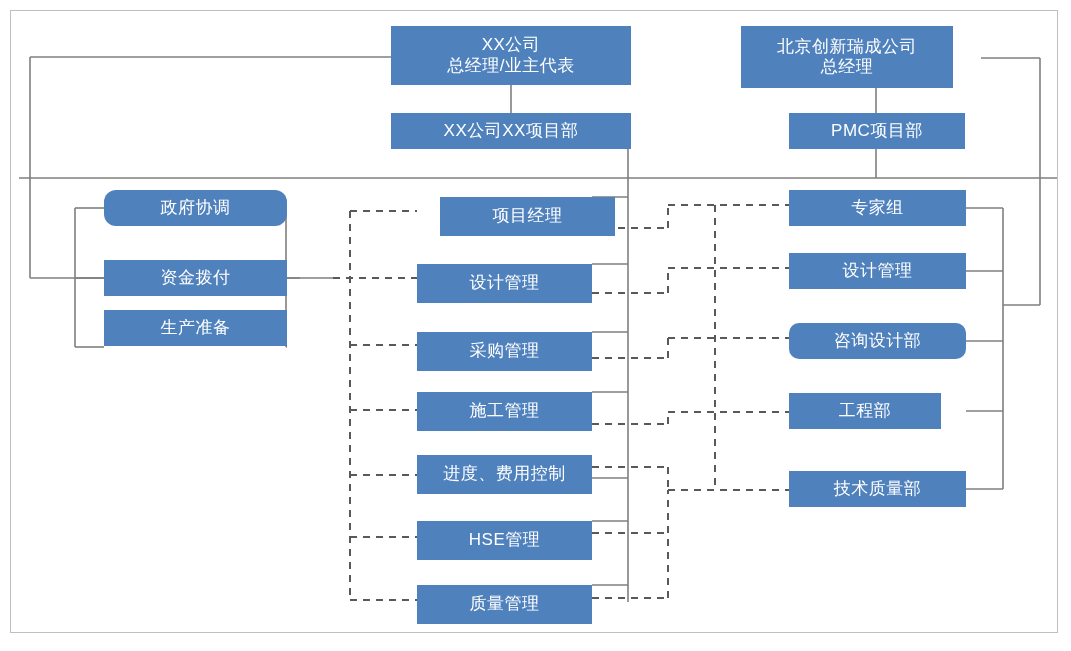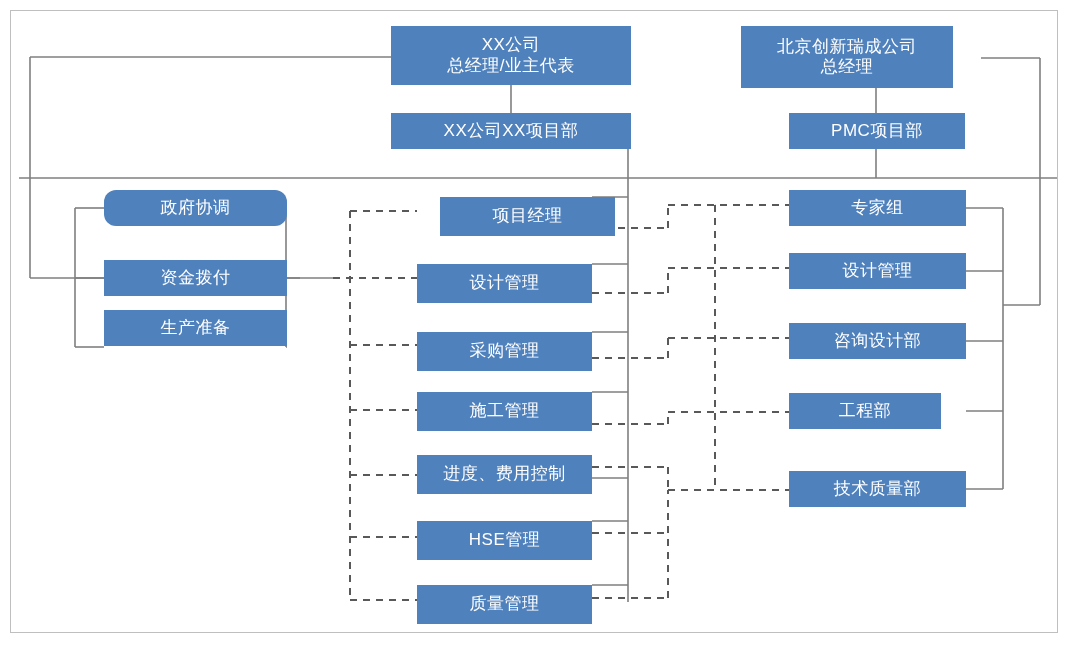--- a/index.html
+++ b/index.html
@@ -168,19 +168,19 @@
   <div class="node" style="left:417px;top:455px;width:175px;height:39px;">进度、费用控制</div>
 
   <div class="node" style="left:417px;top:521px;width:175px;height:39px;">HSE管理</div>
 
   <div class="node" style="left:417px;top:585px;width:175px;height:39px;">质量管理</div>
 
   <div class="node" style="left:789px;top:190px;width:177px;height:36px;">专家组</div>
 
   <div class="node" style="left:789px;top:253px;width:177px;height:36px;">设计管理</div>
 
-  <div class="node" style="left:789px;top:323px;width:177px;height:36px;">咨询设计部</div>
+  <div class="node" style="left:789px;top:323px;width:177px;height:36px;border-radius:10px;">咨询设计部</div>
 
   <div class="node" style="left:789px;top:393px;width:152px;height:36px;">工程部</div>
 
   <div class="node" style="left:789px;top:471px;width:177px;height:36px;">技术质量部</div>
 
 </div>
 
 </body></html>

